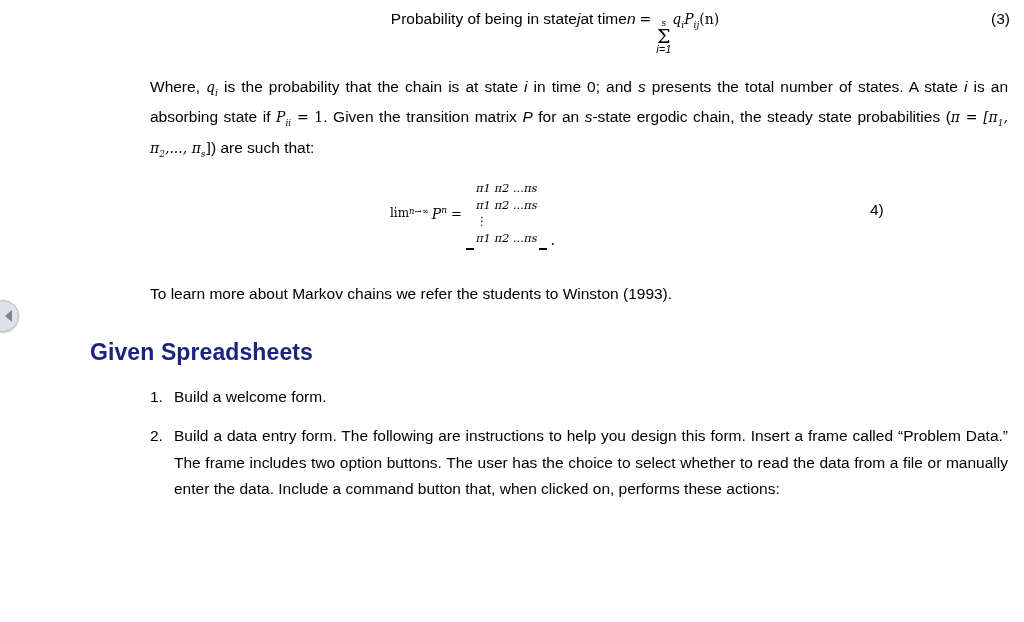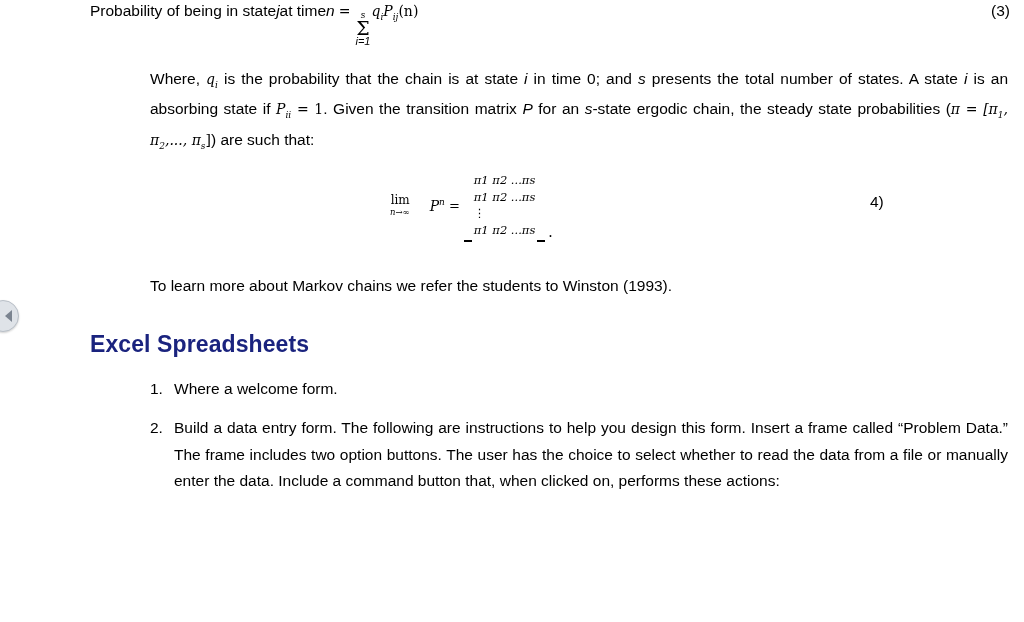--- a/index.html
+++ b/index.html
@@ -48,24 +48,24 @@
   }
 
   .content {
     position: absolute;
     left: 90px;
     top: 0;
     width: 930px;
   }
 
   .eq-line {
-    margin-top: 2px;
+    margin-top: 10px;
     display: flex;
     align-items: baseline;
-    justify-content: flex-start;
+    justify-content: center;
     font-size: 15.5px;
     position: relative;
     height: 40px;
   }
   .eq-text {
     font-size: 15.5px;
   }
   .ital { font-style: italic; }
 
   .sum-wrap {
@@ -115,25 +115,25 @@
   }
   .matrix-inner {
     position: absolute;
     left: 300px;
     top: 0;
     display: flex;
     align-items: center;
   }
   .limit {
     display: inline-flex;
-    flex-direction: column;
-    align-items: flex-end;
+    flex-direction: row;
+    align-items: flex-start;
     font-family: "DejaVu Serif", serif;
     font-size: 12px;
-    margin-right: 20px;
+    margin-right: 3px;
   }
   .limit .lim-top { font-size: 12px; }
   .limit .lim-bot { font-size: 8.5px; font-style: italic; }
   .pn {
     font-family: "DejaVu Serif", serif;
     font-style: italic;
     font-size: 14px;
     margin-right: 4px;
   }
   .eqsign { font-family: "DejaVu Serif", serif; font-size: 13px; margin-right: 4px; }
@@ -258,26 +258,26 @@
           </span>
           <span class="bracket right"></span>
         </span>
         <span class="period-after">.</span>
       </div>
       <span class="matrix-eqnum">4)</span>
     </div>
 
     <div class="para" style="margin-top:16px;">To learn more about Markov chains we refer the students to Winston (1993).</div>
 
-    <h2 class="heading">Excel Spreadsheets</h2>
+    <h2 class="heading">Given Spreadsheets</h2>
 
     <ol class="steps">
       <li>
         <span class="num">1.</span>
-        <span>Where a welcome form.</span>
+        <span>Build a welcome form.</span>
       </li>
       <li>
         <span class="num">2.</span>
         <span>Build a data entry form. The following are instructions to help you design this form. Insert a frame called “Problem Data.” The frame includes two option buttons. The user has the choice to select whether to read the data from a file or manually enter the data. Include a command button that, when clicked on, performs these actions:</span>
       </li>
     </ol>
 
   </div>
 </div>
 

